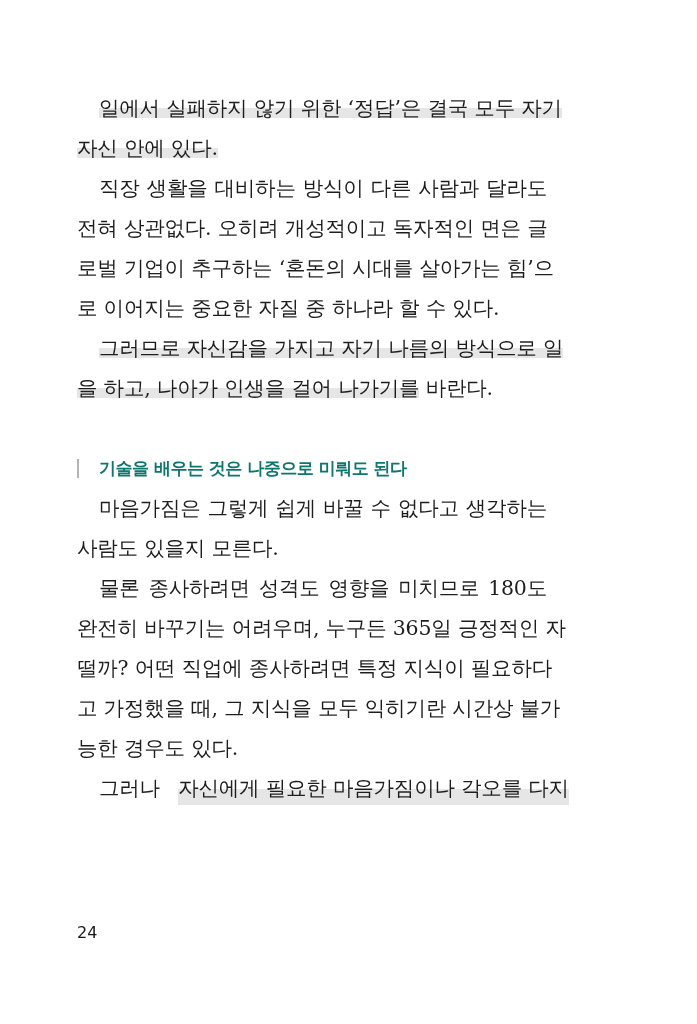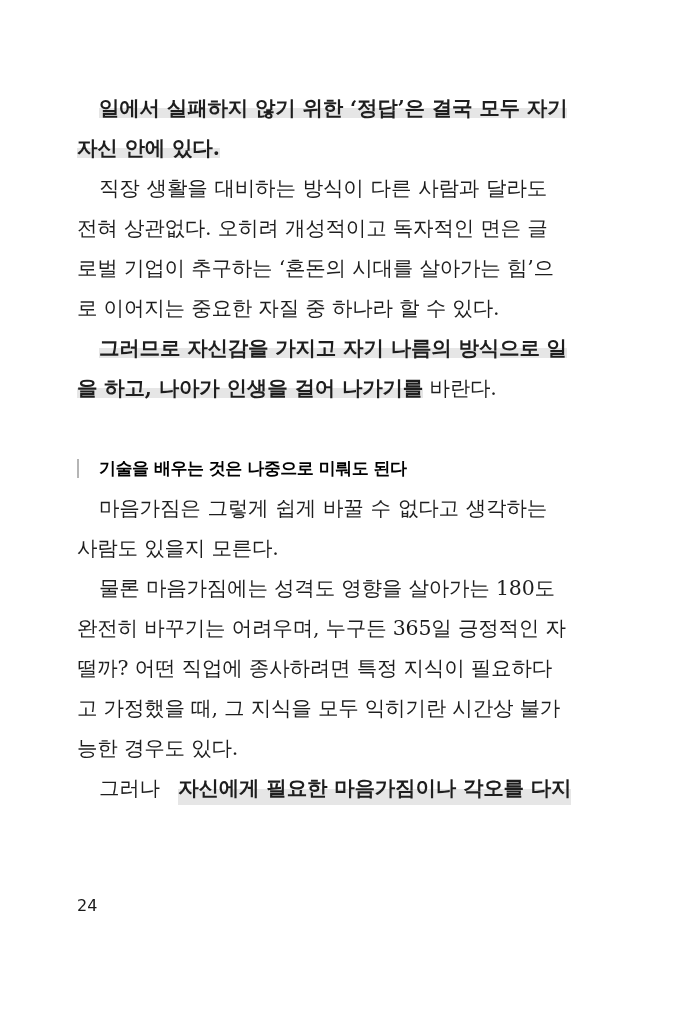--- a/index.html
+++ b/index.html
@@ -29,46 +29,45 @@
       white-space: nowrap;
       letter-spacing: -0.2px;
     }
     .line.indent { padding-left: 22px; }
     .line.justify {
       text-align: justify;
       text-align-last: justify;
     }
     .hl {
       background: linear-gradient(to bottom, transparent 52%, #e6e6e6 52%, #e6e6e6 92%, transparent 92%);
-      font-weight: bold;
     }
     .spacer { height: 40px; }
     .heading {
       position: relative;
       height: 40px;
       line-height: 40px;
       font-family: "DejaVu Sans", "Liberation Sans", sans-serif;
       font-weight: bold;
       font-size: 17px;
       padding-left: 22px;
-      color: #000000;
+      color: #0f766e;
       letter-spacing: -0.5px;
     }
     .heading-bar {
       position: absolute;
       left: 0;
       top: 11px;
       width: 2px;
       height: 19px;
       background: #b5b5b5;
     }
     .page-number {
       position: absolute;
       left: 77px;
-      top: 896px;
+      top: 923px;
       font-family: "DejaVu Sans", "Liberation Sans", sans-serif;
       font-size: 16px;
       color: #1a1a1a;
     }
   </style>
 </head>
 <body>
 
 <div class="page">
 
@@ -94,21 +93,21 @@
   <div class="spacer"></div>
 
   <div class="heading">
     <span class="heading-bar"></span>
     <span>기술을 배우는 것은 나중으로 미뤄도 된다</span>
   </div>
 
   <div class="line indent justify">마음가짐은 그렇게 쉽게 바꿀 수 없다고 생각하는</div>
   <div class="line">사람도 있을지 모른다.</div>
 
-  <div class="line indent justify">물론 마음가짐에는 성격도 영향을 살아가는 180도</div>
+  <div class="line indent justify">물론 종사하려면 성격도 영향을 미치므로 180도</div>
   <div class="line justify">완전히 바꾸기는 어려우며, 누구든 365일 긍정적인 자</div>
   <div class="line justify">떨까? 어떤 직업에 종사하려면 특정 지식이 필요하다</div>
   <div class="line justify">고 가정했을 때, 그 지식을 모두 익히기란 시간상 불가</div>
   <div class="line">능한 경우도 있다.</div>
 
   <div class="line indent" style="display:flex;gap:12px;">
     <span style="white-space:pre;">그러나 </span>
     <span class="hl" style="flex:1; text-align:justify; text-align-last:justify;">자신에게 필요한 마음가짐이나 각오를 다지</span>
   </div>
 </div>

